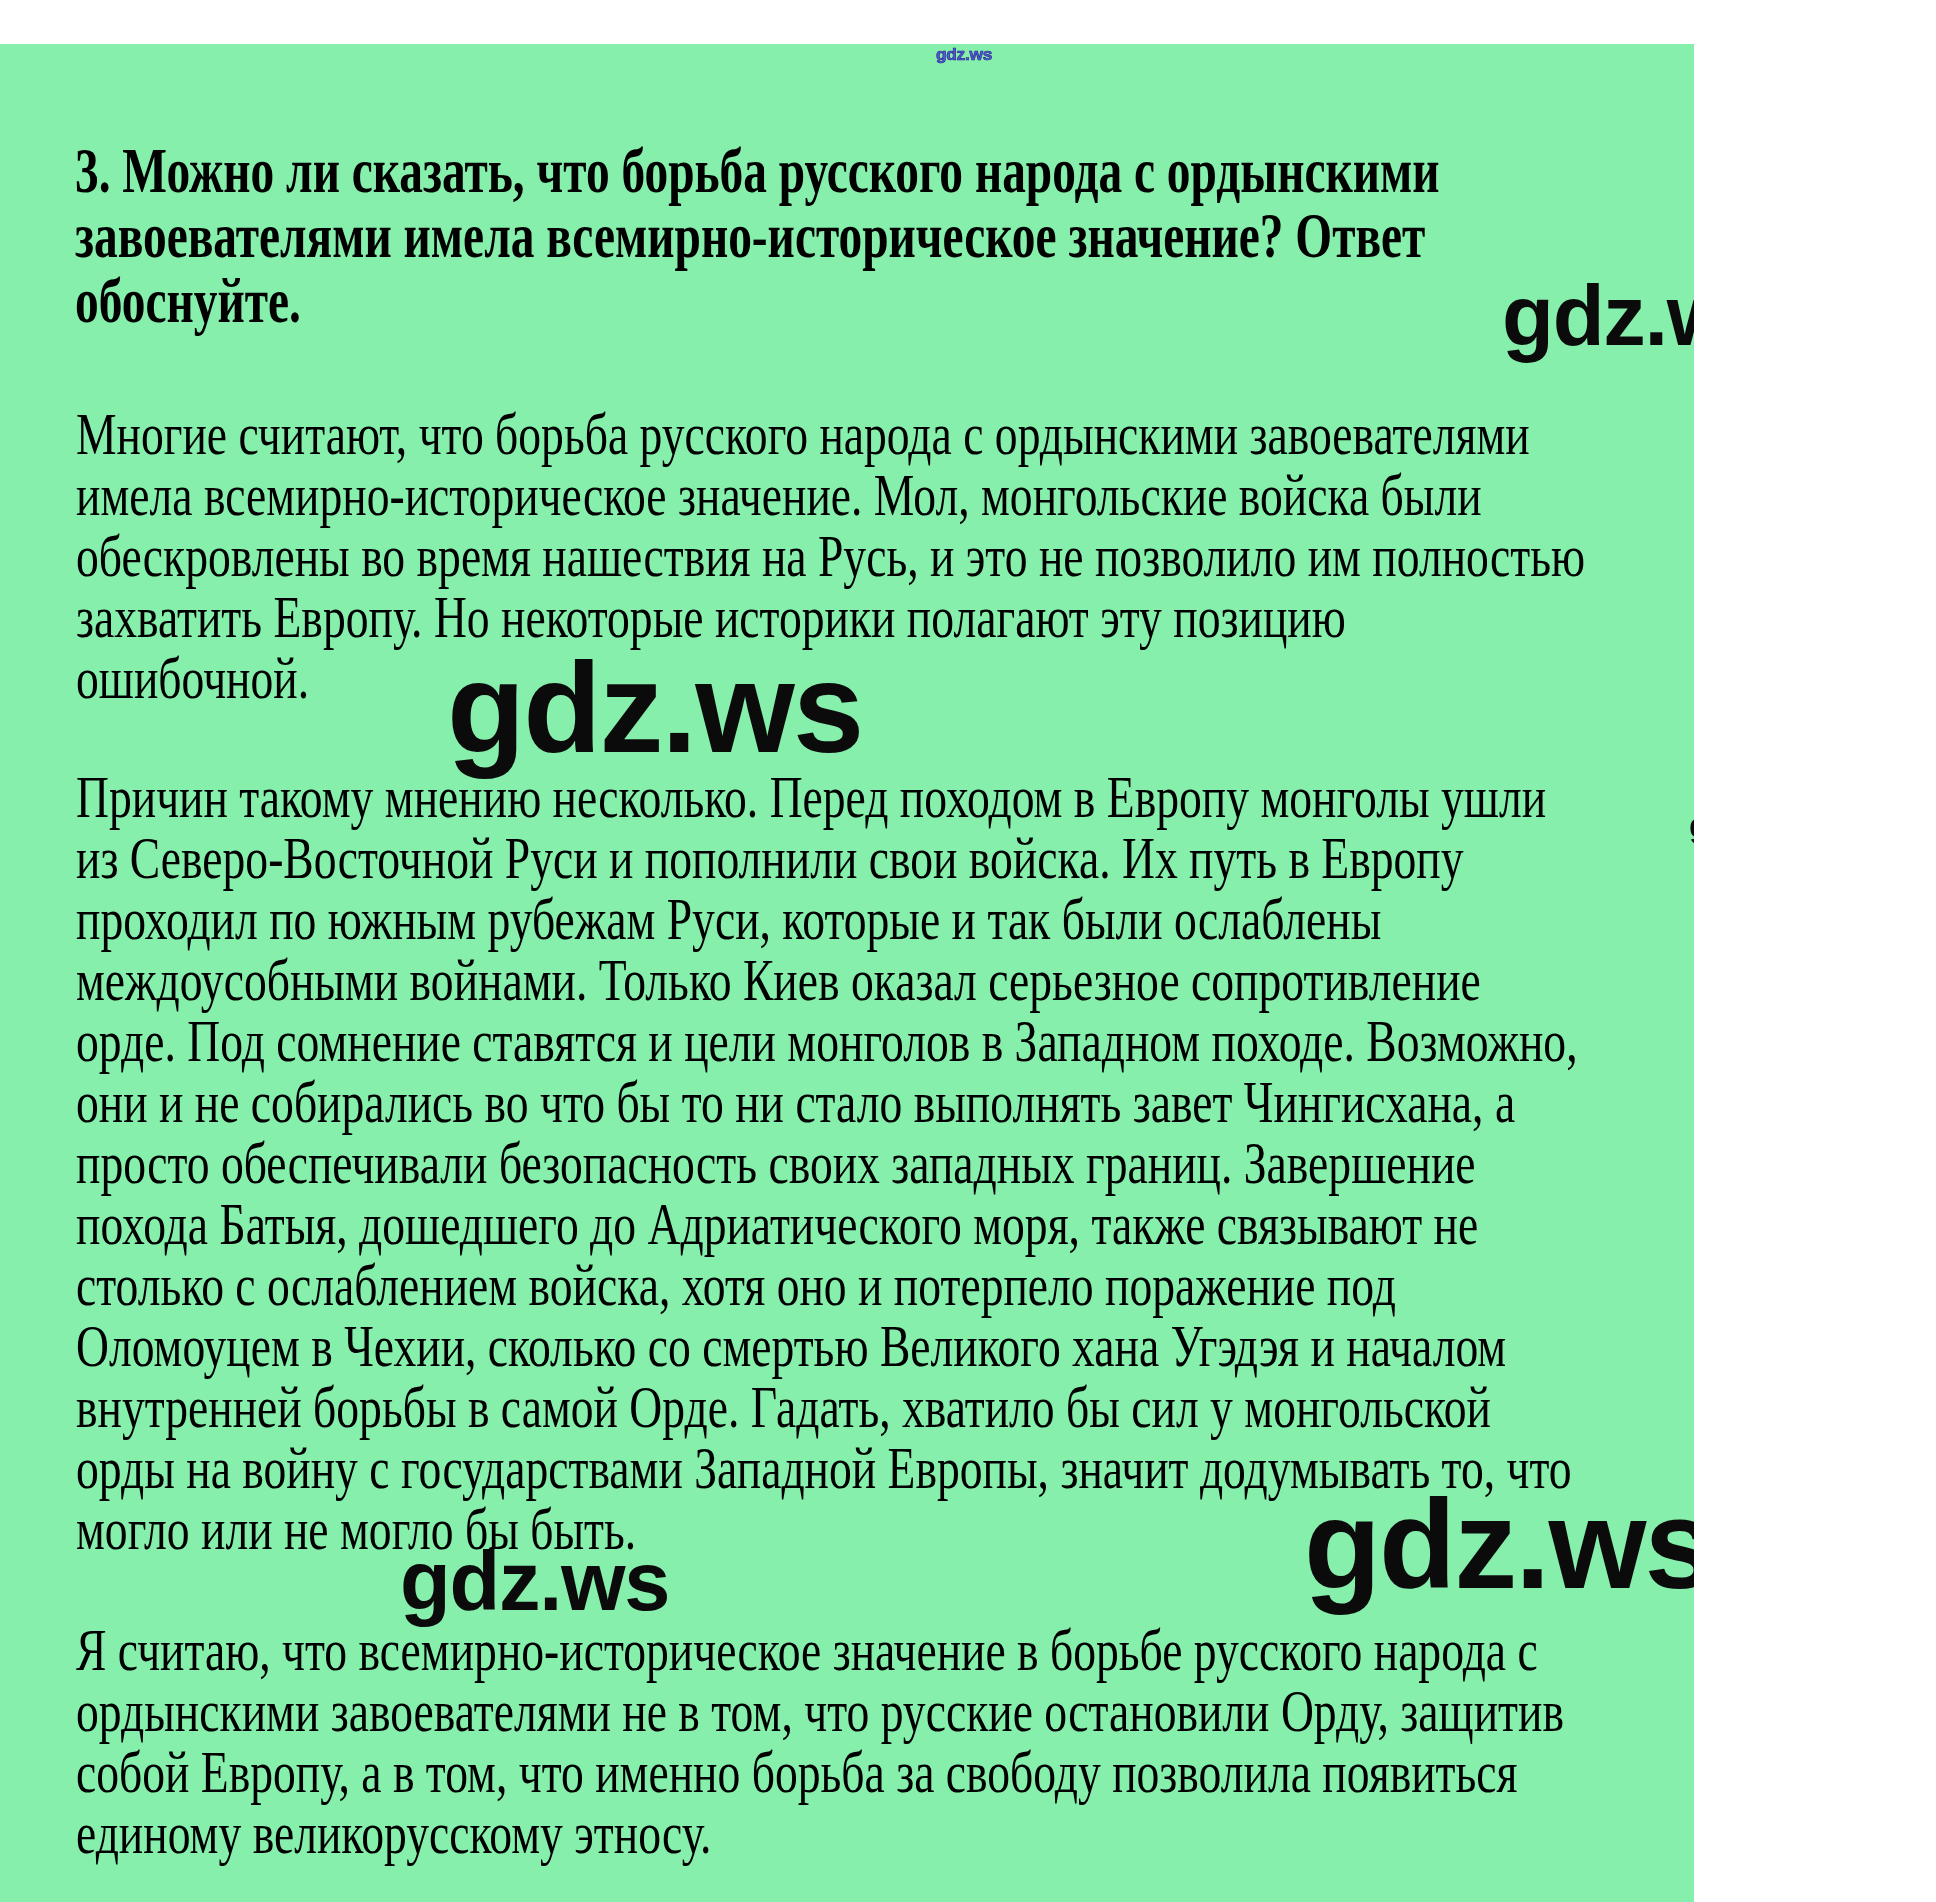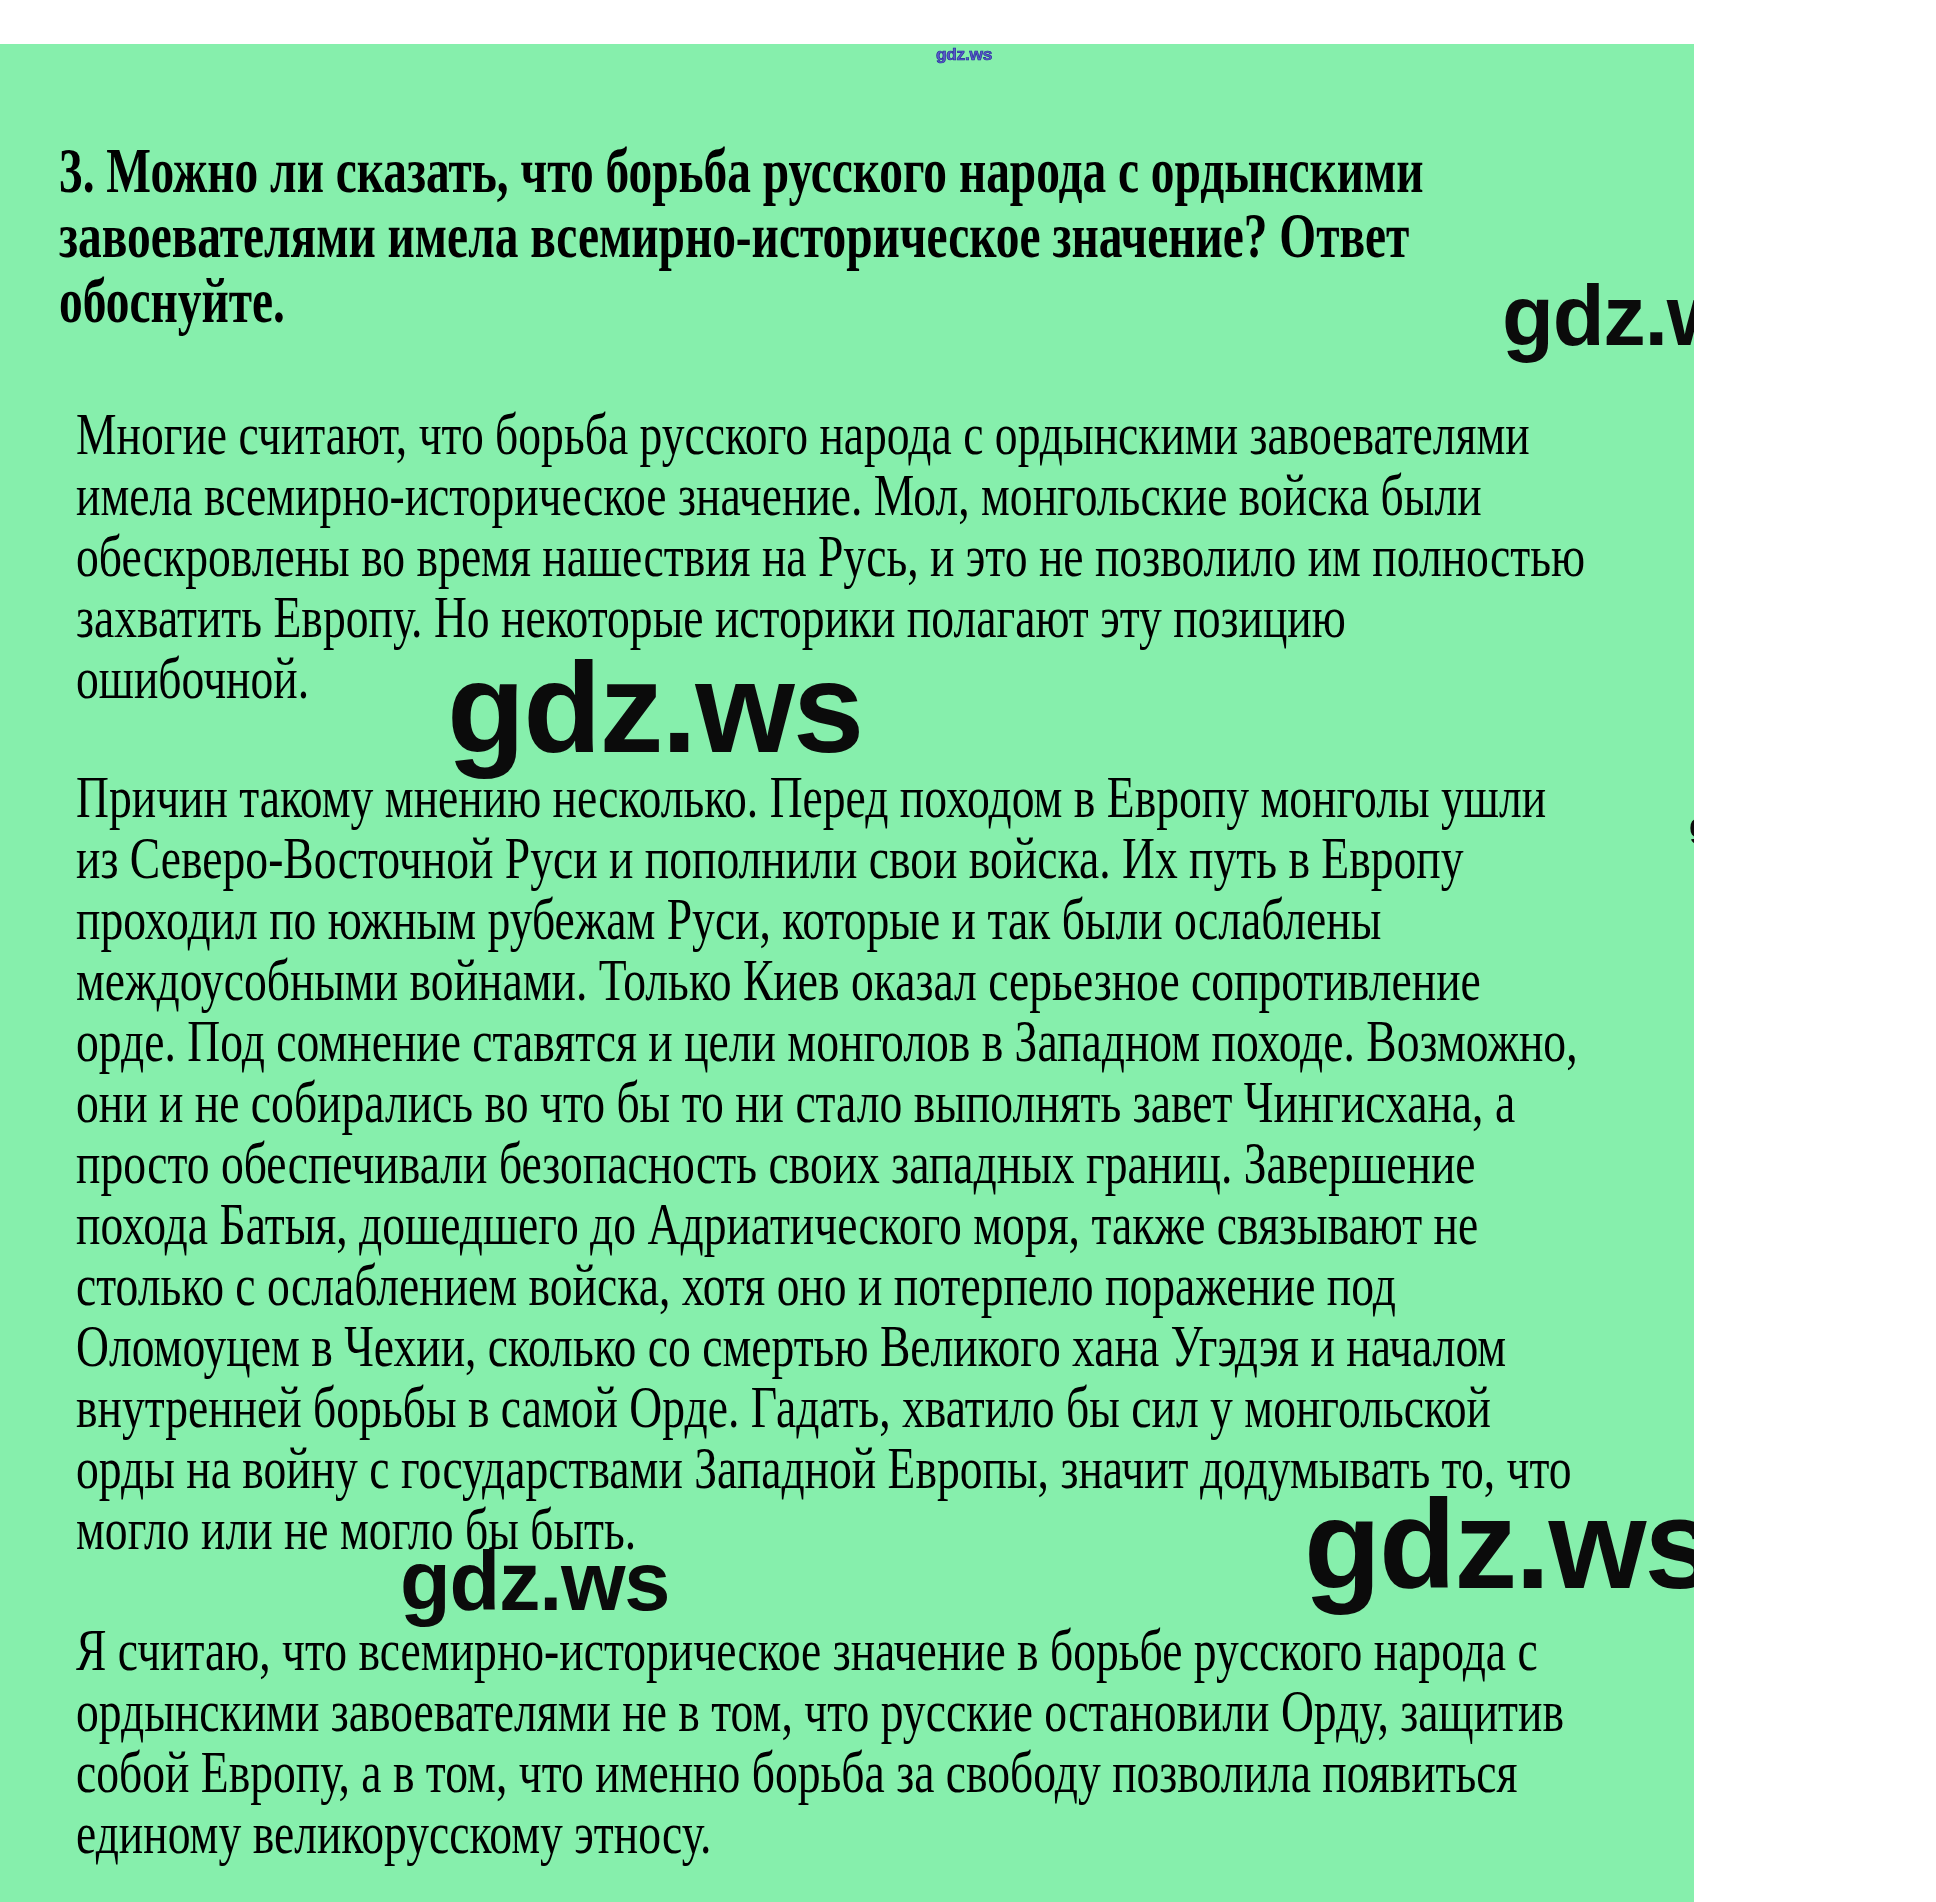--- a/index.html
+++ b/index.html
@@ -9,21 +9,21 @@
     height: 1903px;
     background: #86efac;
     overflow: hidden;
     font-family: "Liberation Serif", "DejaVu Serif", serif;
     color: #000000;
     margin-top: 44px;
   }
   
   .heading {
     position: absolute;
-    left: 59px;
+    left: 75px;
     top: 94px;
     font-weight: bold;
     font-size: 64px;
     line-height: 65px;
   }
   .heading .line {
     white-space: pre;
     transform: scaleX(0.74);
     transform-origin: 0 0;
   }

